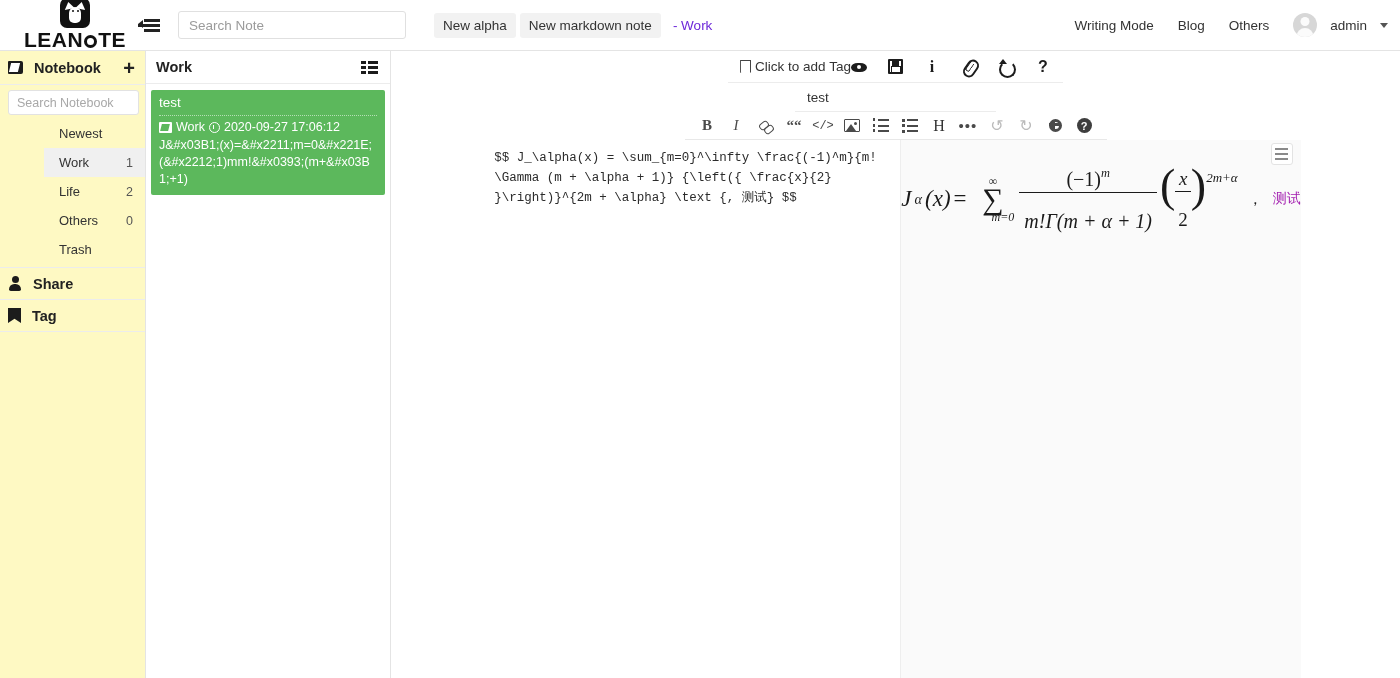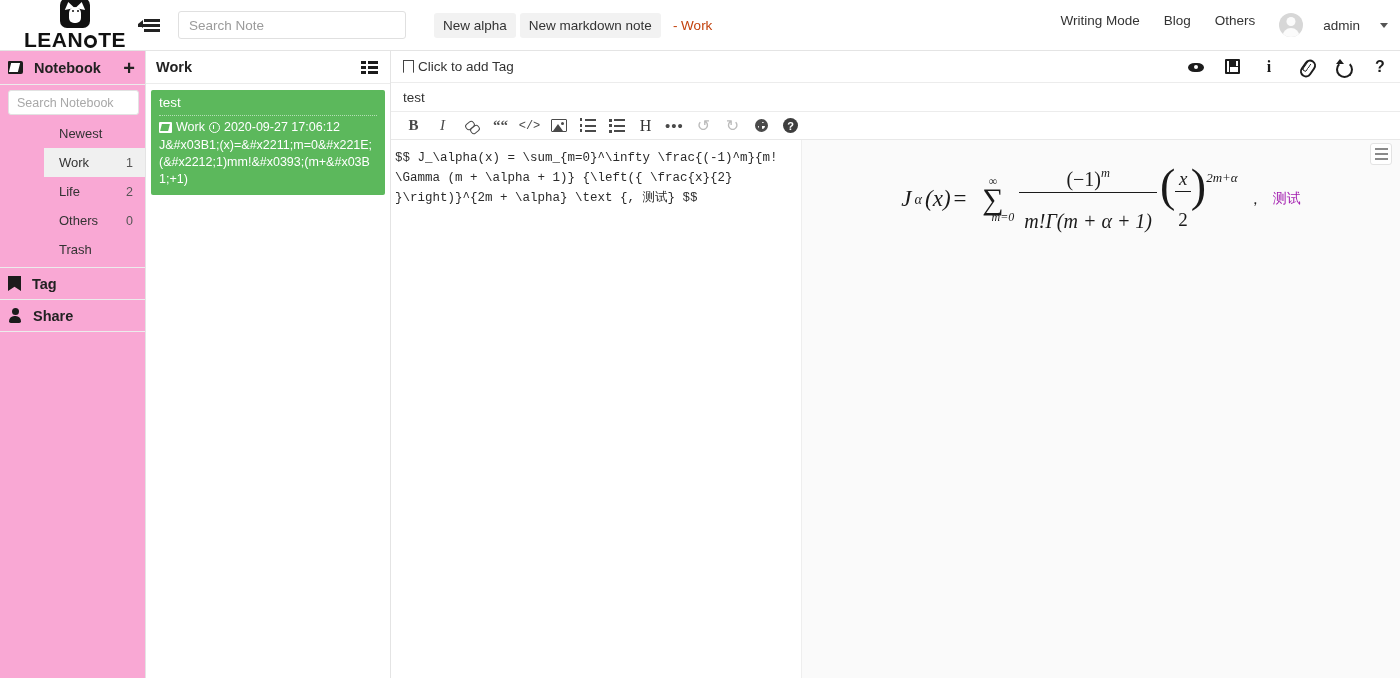--- a/index.html
+++ b/index.html
@@ -95,31 +95,31 @@
     display: flex; align-items: center; gap: 4px;
     margin-left: 28px;
   }
   .nav-btn {
     background: #f2f2f2; border: none; border-radius: 3px;
     font-size: 13.5px; color: #333;
     padding: 5px 9px; cursor: pointer;
     font-family: "Liberation Sans", sans-serif;
   }
   .nav-note-ctx {
-    font-size: 13.5px; color: #c2410c; margin-left: 8px;
+    font-size: 13.5px; color: #6d28d9; margin-left: 8px;
   }
   .nav-right {
     position: absolute; right: 12px;
-    display: flex; align-items: flex-start; gap: 24px;
+    display: flex; align-items: center; gap: 24px;
   }
   .nav-link {
     font-size: 13.5px; color: #333; text-decoration: none; cursor: pointer;
   }
   .nav-user {
-    display: flex; align-items: center; gap: 20px; cursor: pointer;
+    display: flex; align-items: center; gap: 13px; cursor: pointer;
   }
   .avatar {
     width: 24px; height: 24px; border-radius: 50%;
     background: #d7d7d7; position: relative; overflow: hidden;
   }
   .avatar::before {
     content: ""; position: absolute; left: 50%; top: 4px;
     transform: translateX(-50%);
     width: 9px; height: 9px; border-radius: 50%; background: #fbfbfb;
   }
@@ -139,21 +139,21 @@
   
   .app-body {
     display: flex;
     height: 627px; width: 1400px;
   }
 
   
   .sidebar {
     width: 146px; flex: none;
     border-right: 1px solid #e4e4e4;
-    background: #f9a8d4;
+    background: #fef9c3;
     display: flex; flex-direction: column;
   }
   .sb-section-head {
     height: 34px; display: flex; align-items: center;
     padding: 0 10px 0 8px;
     border-bottom: 1px solid #ececec;
   }
   .sb-icon-book {
     width: 15px; height: 13px; flex: none;
     background: #1c1c1c;
@@ -275,21 +275,21 @@
     content: ""; position: absolute; left: 3px; top: 1.5px;
     width: 1.5px; height: 4px; background: #fff;
   }
   .note-card .nc-preview {
     font-size: 12.5px; word-break: break-all; margin-top: 1px;
   }
 
   
   .editor-col {
     flex: 1; display: flex; flex-direction: column;
-    min-width: 0; background: #fff;
+    min-width: 0; background: #fff; align-items: center;
   }
   .tagbar {
     height: 32px; display: flex; align-items: center;
     padding: 0 12px 0 12px;
     border-bottom: 1px solid #ececec;
   }
   .tag-add {
     display: flex; align-items: center; gap: 4px;
     font-size: 13.5px; color: #333; cursor: pointer; flex: 1;
   }
@@ -585,26 +585,26 @@
       <span class="count">0</span>
     </div>
     <div class="sb-item">
       <span class="label">Trash</span>
       <span class="count"></span>
     </div>
 
     <div class="sb-divider"></div>
 
     <div class="sb-foot-item">
+      <span class="icon-person"></span>
+      <span class="sb-foot-label">Share</span>
+    </div>
+    <div class="sb-foot-item">
       <span class="icon-bookmark"></span>
       <span class="sb-foot-label">Tag</span>
-    </div>
-    <div class="sb-foot-item">
-      <span class="icon-person"></span>
-      <span class="sb-foot-label">Share</span>
     </div>
   </div>
 
   <div class="notelist">
     <div class="nl-head">
       <span class="nl-title">Work</span>
       <span class="nl-view-icon">
         <span></span>
           <span></span>
           <span></span>

